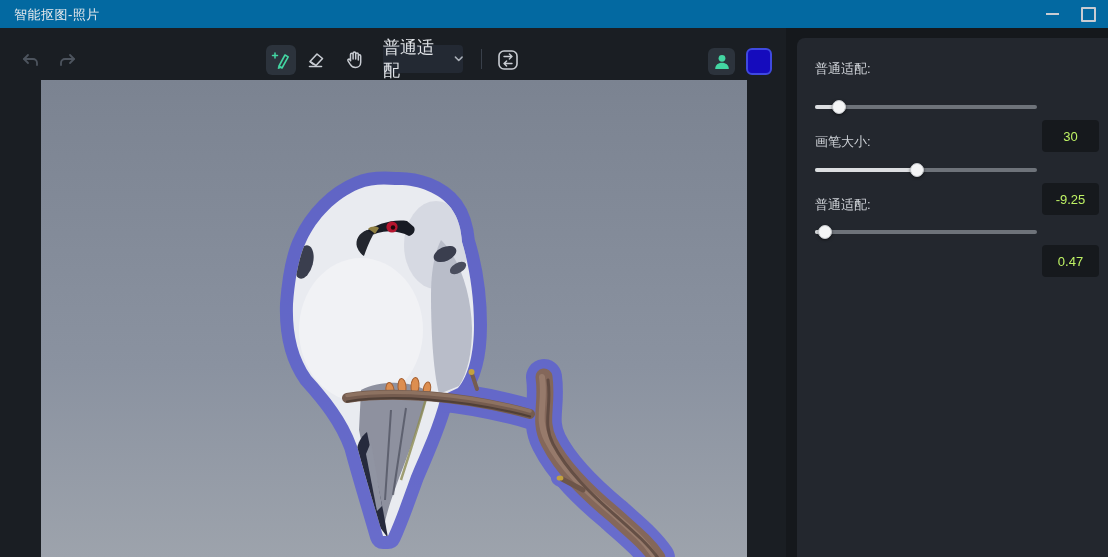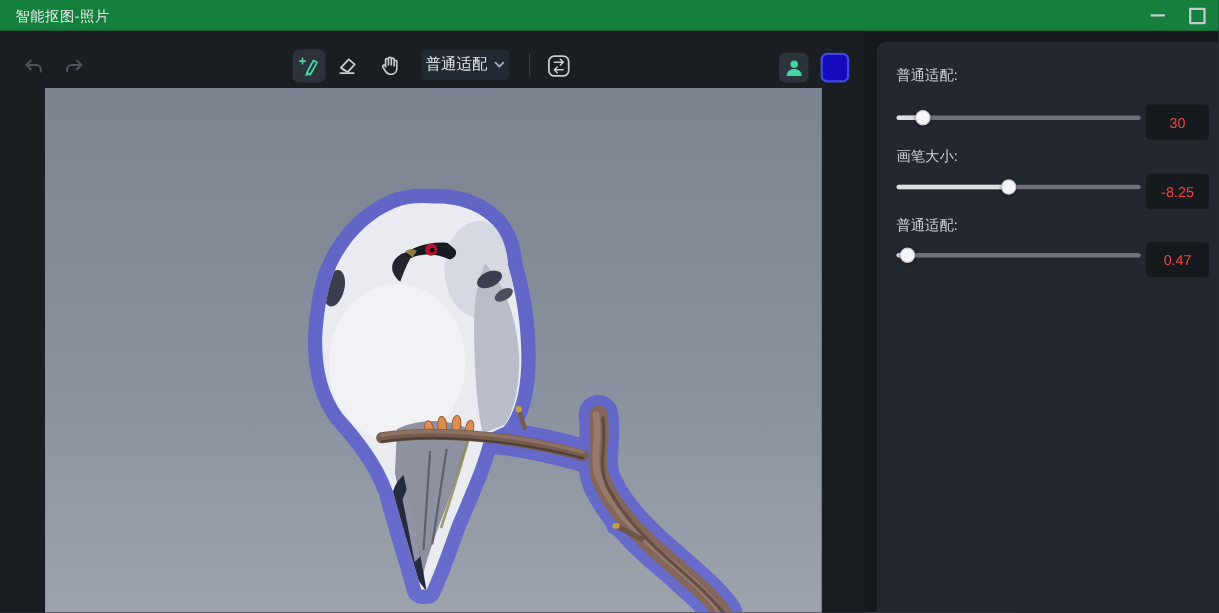--- a/index.html
+++ b/index.html
@@ -3,48 +3,48 @@
 <meta charset="utf-8">
 <style>
   html,body{margin:0;padding:0;}
   body{
     width:1108px;height:557px;position:relative;overflow:hidden;
     background:#15181c;
     font-family:"Liberation Sans","DejaVu Sans",sans-serif;
     -webkit-font-smoothing:antialiased;
   }
   
-  .titlebar{position:absolute;left:0;top:0;width:1108px;height:28px;background:#15803d;}
+  .titlebar{position:absolute;left:0;top:0;width:1108px;height:28px;background:#0369a1;}
   .title{position:absolute;left:14px;top:6px;font-size:13px;color:#e8eaed;letter-spacing:.5px;}
   .winbtn{position:absolute;top:4px;width:28px;height:20px;display:flex;align-items:center;justify-content:center;cursor:default;}
   .btn-min{right:42px;}
   .btn-max{right:6px;}
   .minus{width:13px;height:0;border-top:2px solid #c9ccd2;}
   .square{width:11px;height:11px;border:2px solid #c9ccd2;border-radius:1px;}
   
   .canvas-area{position:absolute;left:0;top:28px;width:786px;height:529px;background:#1a1e23;overflow:hidden;}
   .tbtn{position:absolute;display:flex;align-items:center;justify-content:center;}
   .tool-active{background:#2c333c;border-radius:6px;}
   .dropdown{position:absolute;left:383px;top:17px;width:80px;height:28px;background:#232933;border-radius:4px;
-    display:flex;align-items:center;justify-content:center;gap:6px;color:#e0e3e7;font-size:14px;}
+    display:flex;align-items:center;justify-content:center;gap:6px;color:#e0e3e7;font-size:17px;}
   .divider{position:absolute;left:481px;top:21px;width:1px;height:20px;background:#39404a;}
   .avatar-btn{left:708px;top:20px;width:27px;height:27px;background:#2c333c;border-radius:6px;}
   .swatch{position:absolute;left:746px;top:20px;width:26px;height:27px;border-radius:6px;border:2px solid #3f49e0;box-sizing:border-box;}
   
   .photo{position:absolute;left:41px;top:52px;width:706px;height:477px;overflow:hidden;background:#858d9b;}
   
   .side-panel{position:absolute;left:797px;top:38px;width:311px;height:519px;background:#23272e;border-radius:8px 0 0 0;}
   .slider-label{position:absolute;left:18px;font-size:13px;color:#cfd3d8;}
   .slider-track{position:absolute;left:18px;width:222px;height:4px;border-radius:2px;background:#6e737a;}
   .slider-fill{position:absolute;left:0;top:0;height:4px;border-radius:2px;background:#dcdee1;}
   .slider-thumb{position:absolute;top:50%;width:14px;height:14px;border-radius:50%;
     background:#f4f5f6;border:1px solid #c6c9cd;box-sizing:border-box;transform:translate(-50%,-50%);
     box-shadow:0 1px 3px rgba(0,0,0,.5);}
   .value-box{position:absolute;left:245px;width:57px;height:32px;background:#16191d;border-radius:4px;
-    display:flex;align-items:center;justify-content:center;color:#ef4444;font-size:13px;}
+    display:flex;align-items:center;justify-content:center;color:#bef264;font-size:13px;margin-top:25px;}
 </style>
 </head>
 <body>
 
 <div class="titlebar">
   <div class="title">智能抠图-照片</div>
   <div class="winbtn btn-min">
       <div class="minus"></div>
     </div>
   <div class="winbtn btn-max">
@@ -193,21 +193,21 @@
     <div class="slider-fill" style="width: 11%;"></div>
     <div class="slider-thumb" style="left: 11%;"></div>
   </div>
   <div class="value-box" style="top:57px;">30</div>
 
   <div class="slider-label" style="top:95px;">画笔大小:</div>
   <div class="slider-track" style="top:130px;">
     <div class="slider-fill" style="width: 46%;"></div>
     <div class="slider-thumb" style="left: 46%;"></div>
   </div>
-  <div class="value-box" style="top:120px;">-8.25</div>
+  <div class="value-box" style="top:120px;">-9.25</div>
 
   <div class="slider-label" style="top:158px;">普通适配:</div>
   <div class="slider-track" style="top:192px;">
     <div class="slider-fill" style="width: 4.5%;"></div>
     <div class="slider-thumb" style="left: 4.5%;"></div>
   </div>
   <div class="value-box" style="top:182px;">0.47</div>
 
 </div>
 

